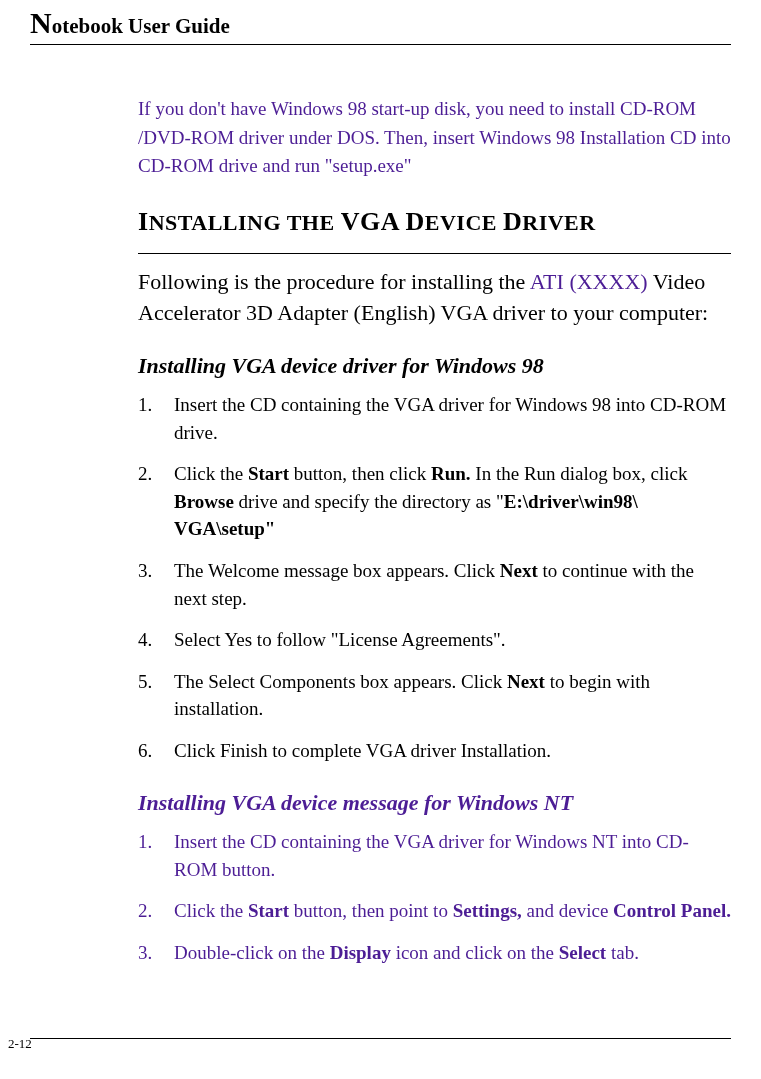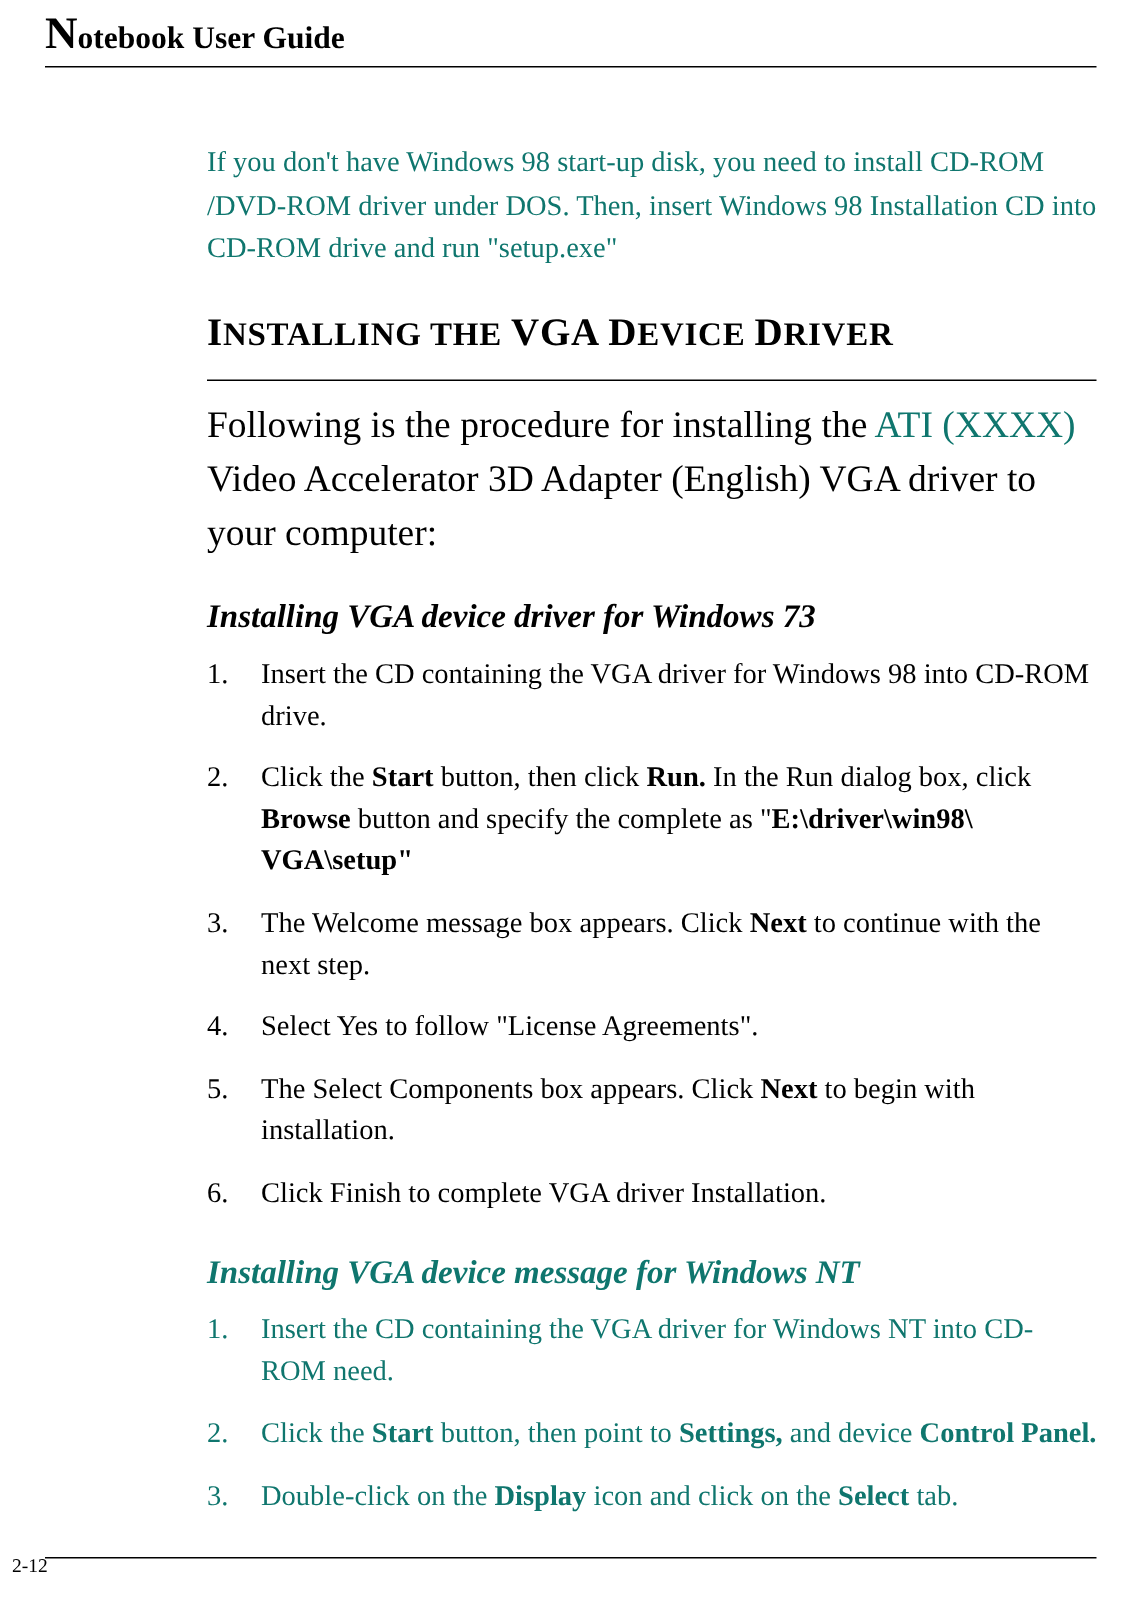--- a/index.html
+++ b/index.html
@@ -3,25 +3,25 @@
 <meta charset="utf-8">
 <style>
   * { box-sizing: border-box; margin: 0; padding: 0; }
   html, body { width: 761px; height: 1079px; background: #fff; font-family: Georgia, 'Times New Roman', serif; color: #000; }
   .page { width: 761px; height: 1079px; position: relative; padding: 0 30px; border-radius: 10px; }
   .hdr { padding-top: 6px; }
   .hdr-title { font-weight: bold; font-size: 21px; }
   .hdr-title .cap { font-size: 30px; font-weight: bold; }
   .hdr-rule { border: 0; border-top: 1.5px solid #000; margin-top: 4px; }
   .content { margin-left: 108px; margin-right: 0; padding-top: 50px; }
-  .highlight { color: #0f766e; }
+  .highlight { color: #4c1d95; }
   .intro { font-size: 19px; line-height: 1.5; margin-bottom: 26px; }
   .section-h { font-size: 22px; letter-spacing: 0.5px; border-bottom: 1.5px solid #000; padding-bottom: 16px; margin-bottom: 12px; font-family: Georgia, serif; font-variant: normal; }
   .section-h .cap2 { font-size: 26px; }
-  .body-p { font-size: 25px; line-height: 1.45; margin-bottom: 24px; }
+  .body-p { font-size: 22px; line-height: 1.45; margin-bottom: 24px; }
   .sub-h { font-size: 22px; font-weight: bold; font-style: italic; margin-bottom: 12px; }
   ol.steps { list-style: none; counter-reset: step; margin: 0 0 26px 0; padding: 0; }
   ol.steps > li { counter-increment: step; font-size: 19px; line-height: 1.45; margin-bottom: 14px; padding-left: 36px; position: relative; }
   ol.steps > li::before { content: counter(step) "."; position: absolute; left: 0; top: 0; }
   .b { font-weight: bold; }
   .ftr-rule { border: 0; border-top: 1.5px solid #000; position: absolute; left: 30px; right: 30px; bottom: 40px; }
   .pgnum { position: absolute; left: 8px; bottom: 27px; font-size: 13px; }
 </style>
 </head>
 <body>
@@ -38,41 +38,41 @@
     <p class="intro highlight">If you don't have Windows 98 start-up disk, you need to install CD-ROM /DVD-ROM driver under DOS. Then, insert Windows 98 Installation CD into CD-ROM drive and run "setup.exe"</p>
 
     <h2 class="section-h">
       <span class="cap2">I</span><span>NSTALLING THE </span><span class="cap2">VGA D</span><span>EVICE </span><span class="cap2">D</span><span>RIVER</span>
     </h2>
 
     <p class="body-p">
       <span>Following is the procedure for installing the </span><span class="highlight">ATI (XXXX)</span><span> Video Accelerator 3D Adapter (English) VGA driver to your computer:</span>
     </p>
 
-    <h3 class="sub-h">Installing VGA device driver for Windows 73</h3>
+    <h3 class="sub-h">Installing VGA device driver for Windows 98</h3>
 
     <ol class="steps">
       <li>Insert the CD containing the VGA driver for Windows 98 into CD-ROM drive.</li>
       <li>
-        <span>Click the </span><span class="b">Start</span><span> button, then click </span><span class="b">Run.</span><span> In the Run dialog box, click </span><span class="b">Browse</span><span> button and specify the complete as "</span><span class="b">E:\driver\win98\ VGA\setup"</span>
+        <span>Click the </span><span class="b">Start</span><span> button, then click </span><span class="b">Run.</span><span> In the Run dialog box, click </span><span class="b">Browse</span><span> drive and specify the directory as "</span><span class="b">E:\driver\win98\ VGA\setup"</span>
       </li>
       <li>
         <span>The Welcome message box appears. Click </span><span class="b">Next</span><span> to continue with the next step.</span>
       </li>
       <li>Select Yes to follow "License Agreements".</li>
       <li>
         <span>The Select Components box appears. Click </span><span class="b">Next</span><span> to begin with installation.</span>
       </li>
       <li>Click Finish to complete VGA driver Installation.</li>
     </ol>
 
     <h3 class="sub-h highlight">Installing VGA device message for Windows NT</h3>
 
     <ol class="steps">
-      <li class="highlight">Insert the CD containing the VGA driver for Windows NT into CD-ROM need.</li>
+      <li class="highlight">Insert the CD containing the VGA driver for Windows NT into CD-ROM button.</li>
       <li class="highlight">
         <span>Click the </span><span class="b">Start</span><span> button, then point to </span><span class="b">Settings,</span><span> and device </span><span class="b">Control Panel.</span>
       </li>
       <li class="highlight">
         <span>Double-click on the </span><span class="b">Display</span><span> icon and click on the </span><span class="b">Select</span><span> tab.</span>
       </li>
     </ol>
   </div>
 
   <hr class="ftr-rule">

